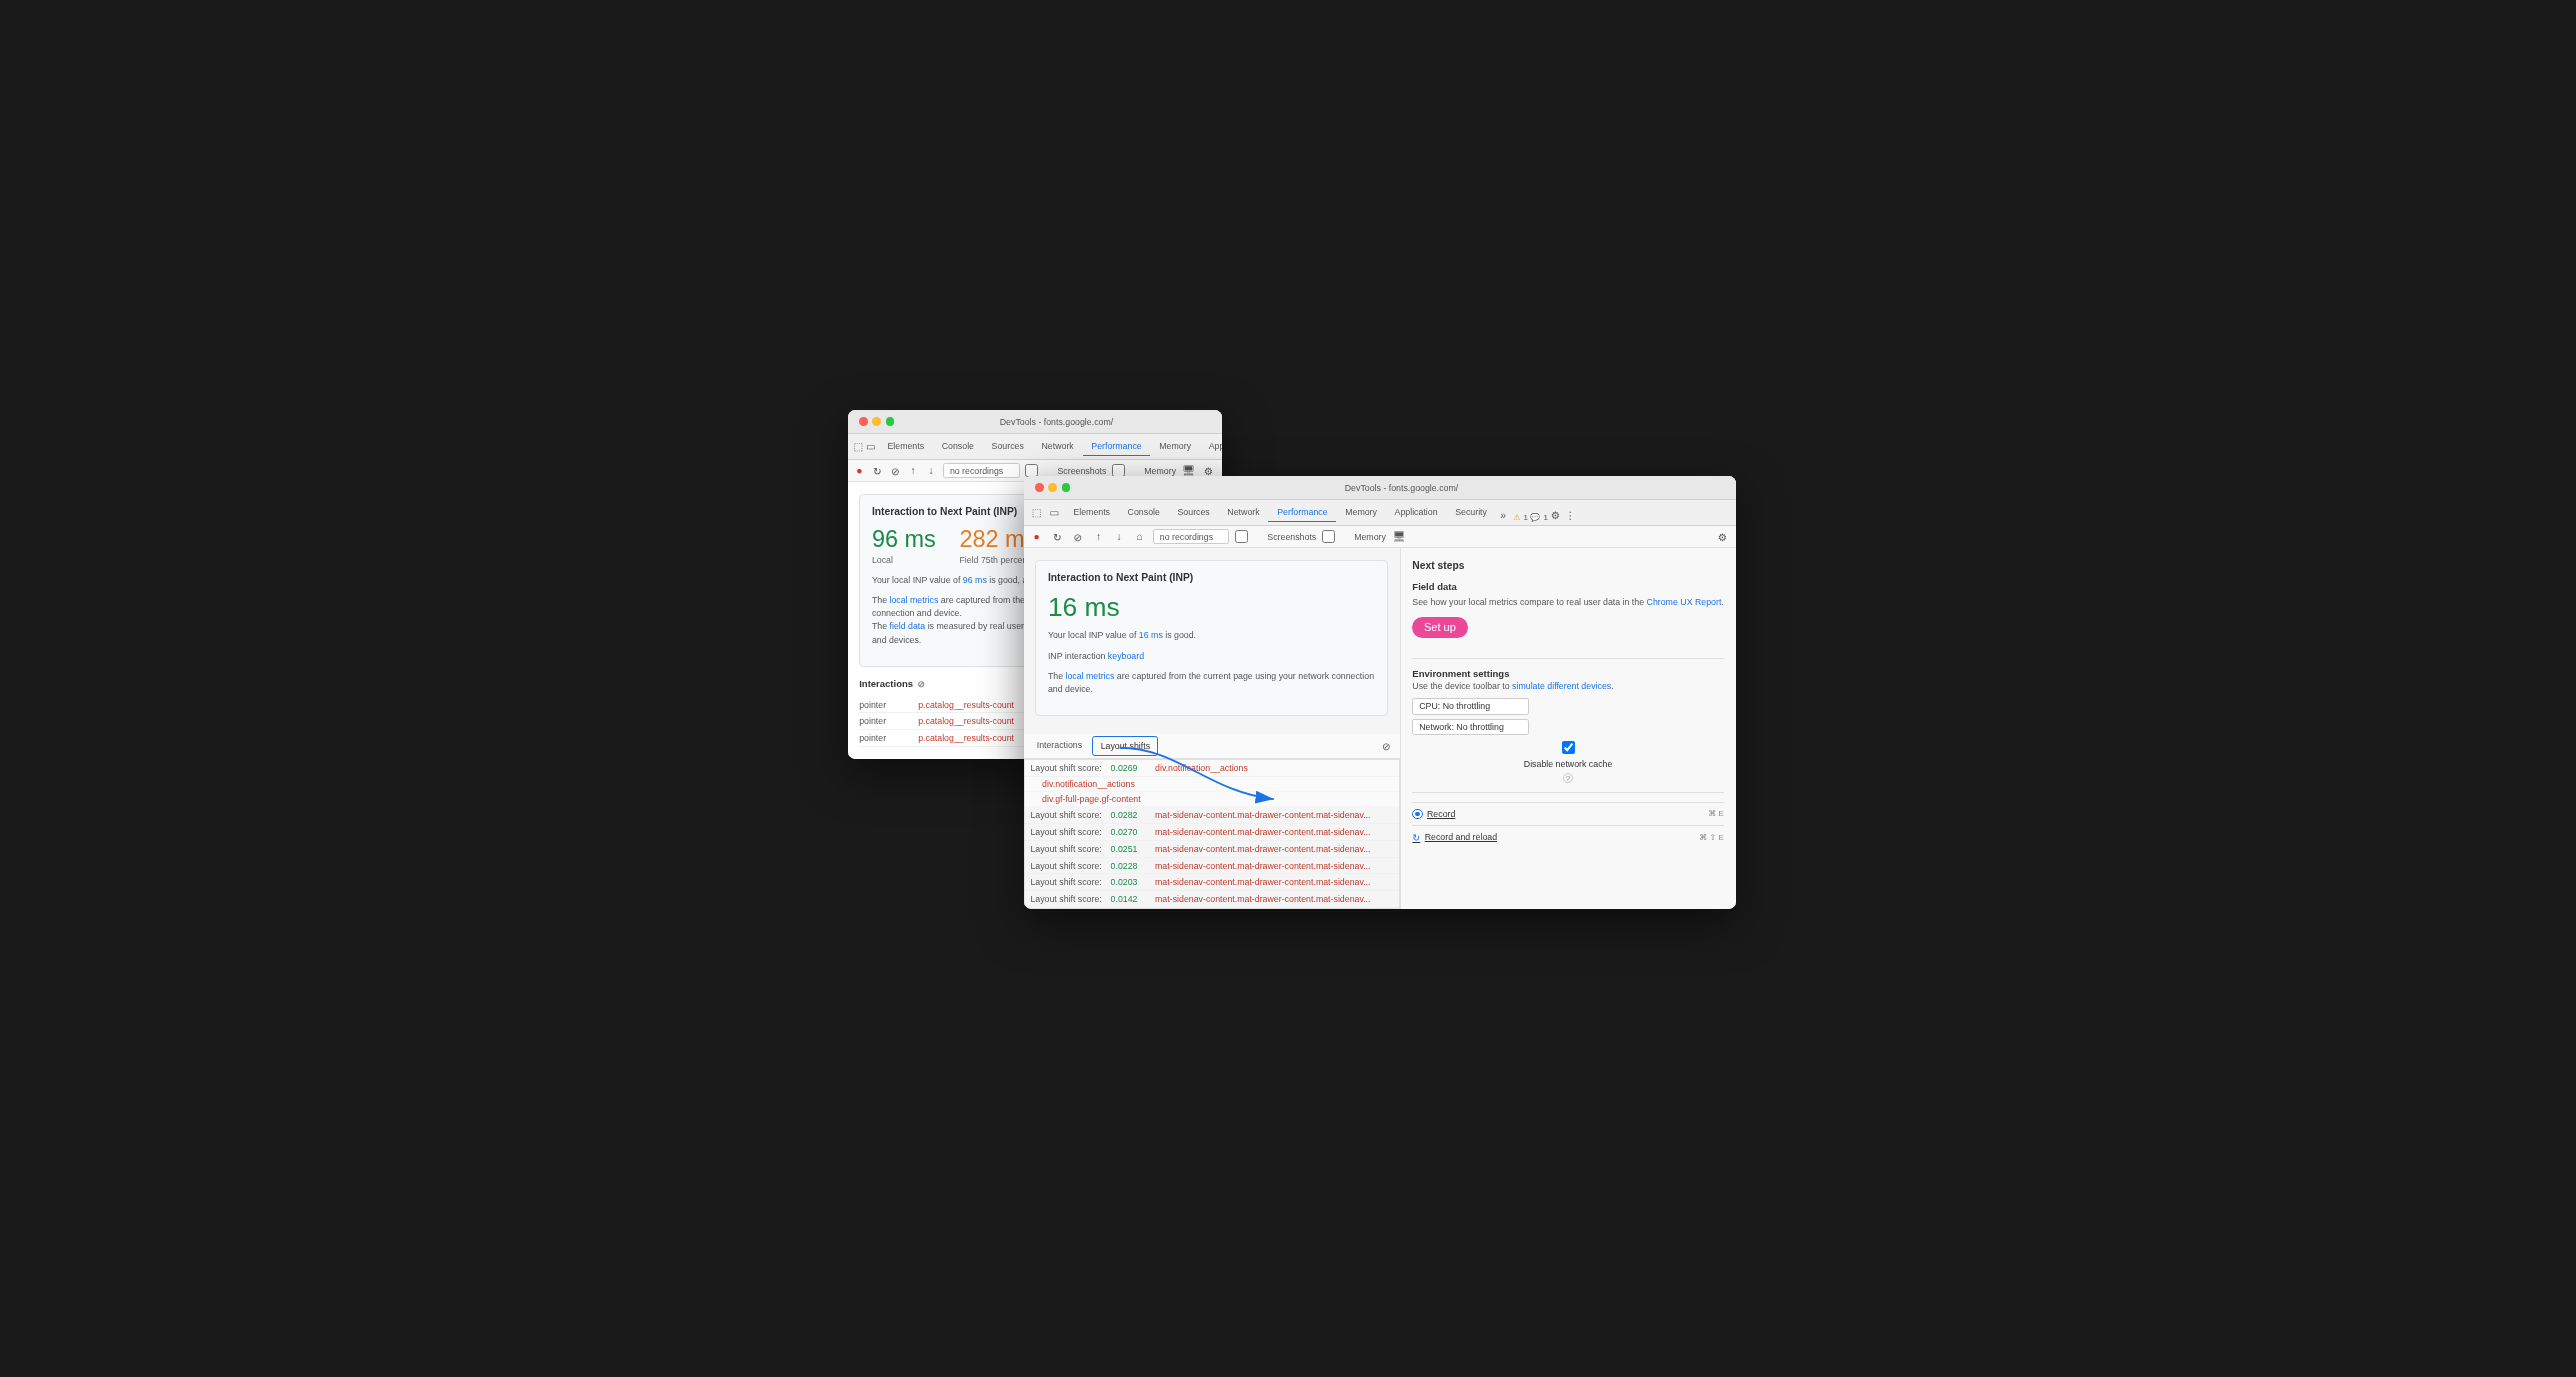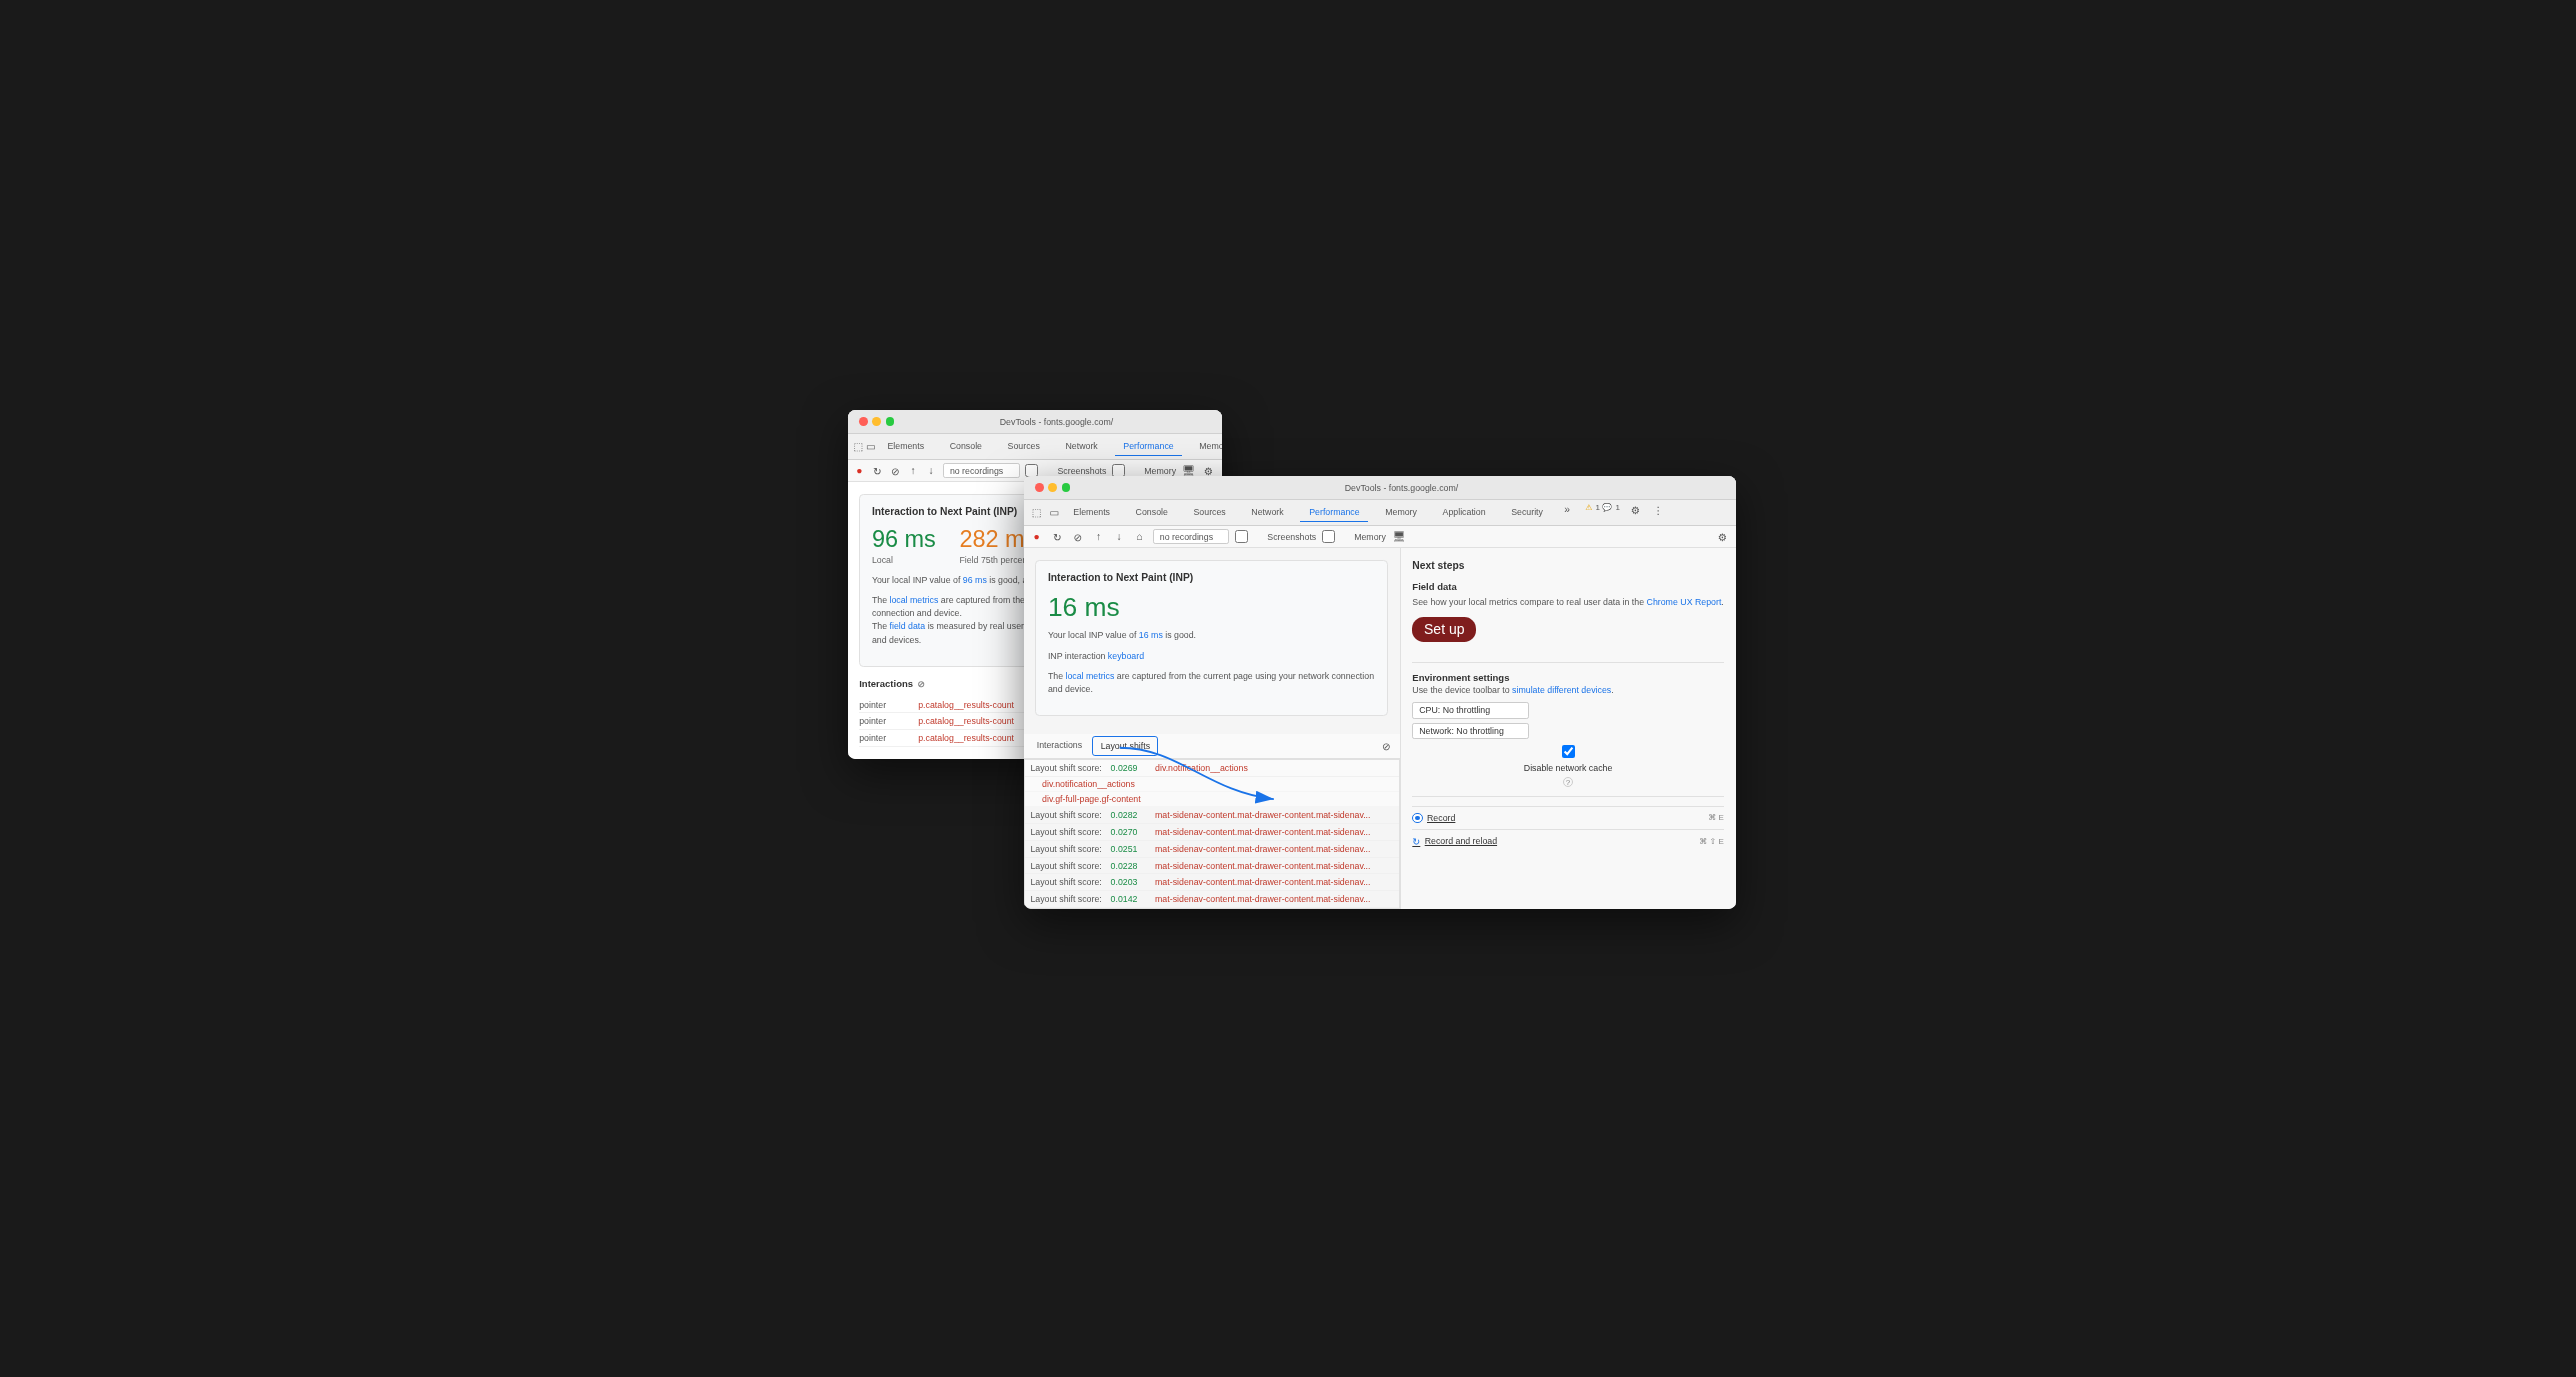--- a/index.html
+++ b/index.html
@@ -71,22 +71,22 @@
       align-items: center;
       justify-content: center;
       color: #555;
       font-size: 10.3px;
       cursor: pointer;
       border-radius: 2.2px;
     }
 
     .tab-bar {
       display: flex;
-      align-items: flex-start;
-      gap: 8px;
+      align-items: flex-end;
+      gap: 0;
     }
 
     .tab {
       padding: 4.4px 8.8px;
       font-size: 8.8px;
       color: #555;
       cursor: pointer;
       border-bottom: 1.5px solid transparent;
     }
 
@@ -274,26 +274,26 @@
     .field-data-desc {
       font-size: 8.8px;
       color: #555;
       line-height: 1.5;
       margin-bottom: 7.3px;
     }
 
     .field-data-desc a { color: #1a73e8; text-decoration: none; }
 
     .setup-btn {
-      background: #7f1d1d;
+      background: #ec4899;
       color: white;
       border: none;
       border-radius: 11.7px;
       padding: 4.4px 11.7px;
-      font-size: 14px;
+      font-size: 11px;
       cursor: pointer;
       margin-bottom: 11.7px;
     }
 
     .section-divider {
       border: none;
       border-top: 0.7px solid #e0e0e0;
       margin: 8.8px 0;
     }
 

